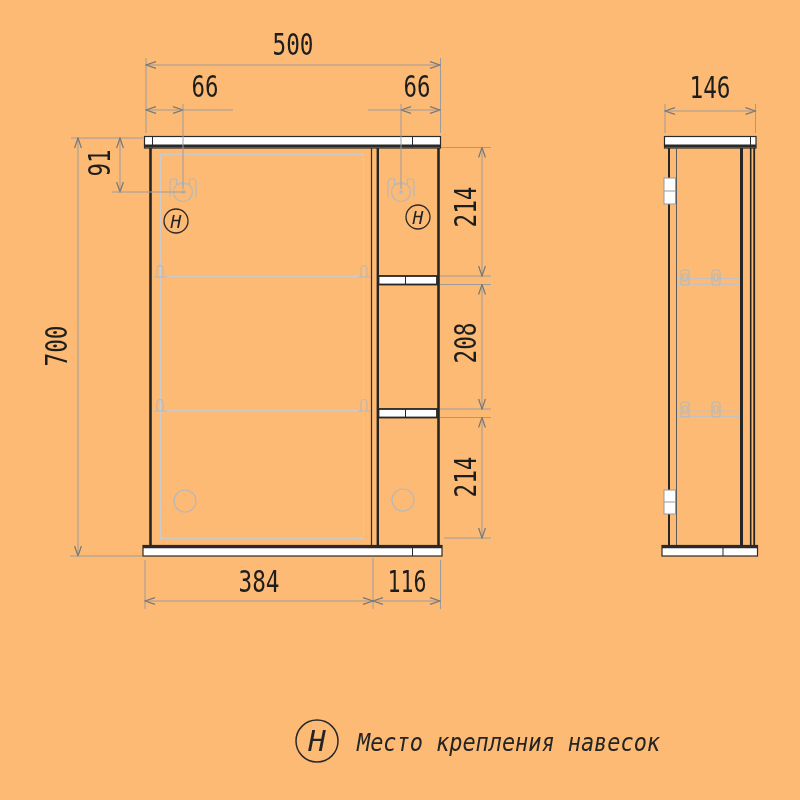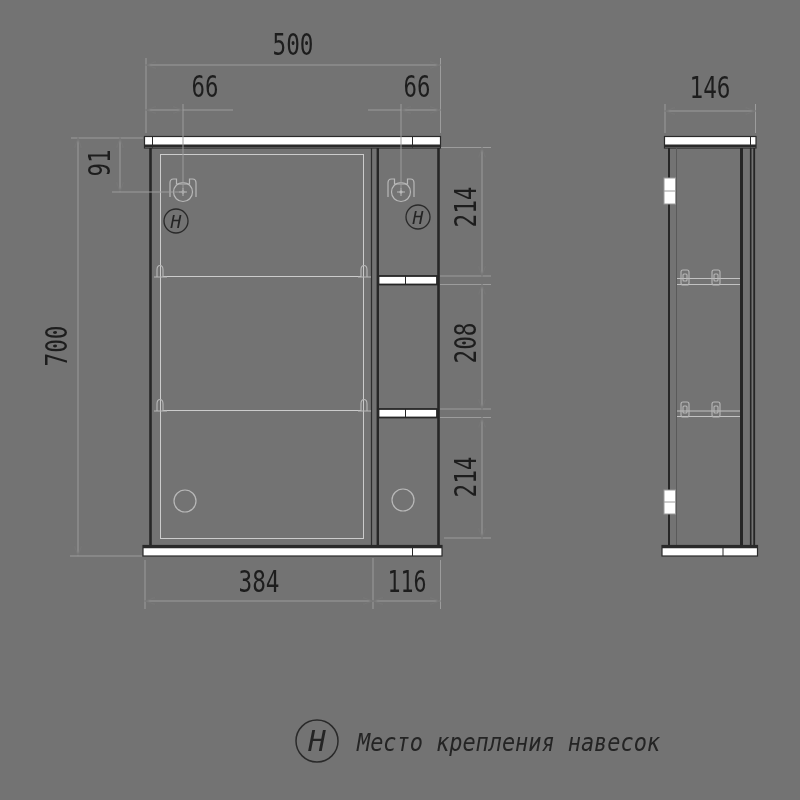--- a/index.html
+++ b/index.html
@@ -1,16 +1,16 @@
 <!DOCTYPE html>
 <html><head>
 <meta charset="utf-8">
 <style>
   html,body{margin:0;padding:0;background:#ffffff;}
-  .canvas{position:relative;width:800px;height:800px;background:#737373;overflow:hidden;
+  .canvas{position:relative;width:800px;height:800px;background:#fdba74;overflow:hidden;
           font-family:"DejaVu Sans Mono", monospace;}
   svg{position:absolute;left:0;top:0;}
   .dimtxt{font-family:"DejaVu Sans Mono", monospace;font-size:30px;fill:#1d1d1d;}
   .legendtxt{font-family:"DejaVu Sans Mono", monospace;font-style:italic;fill:#242424;}
   .htxt{font-family:"DejaVu Sans Mono", monospace;font-style:italic;fill:#242424;}
 </style>
 </head>
 <body>
 
 <div class="canvas">

